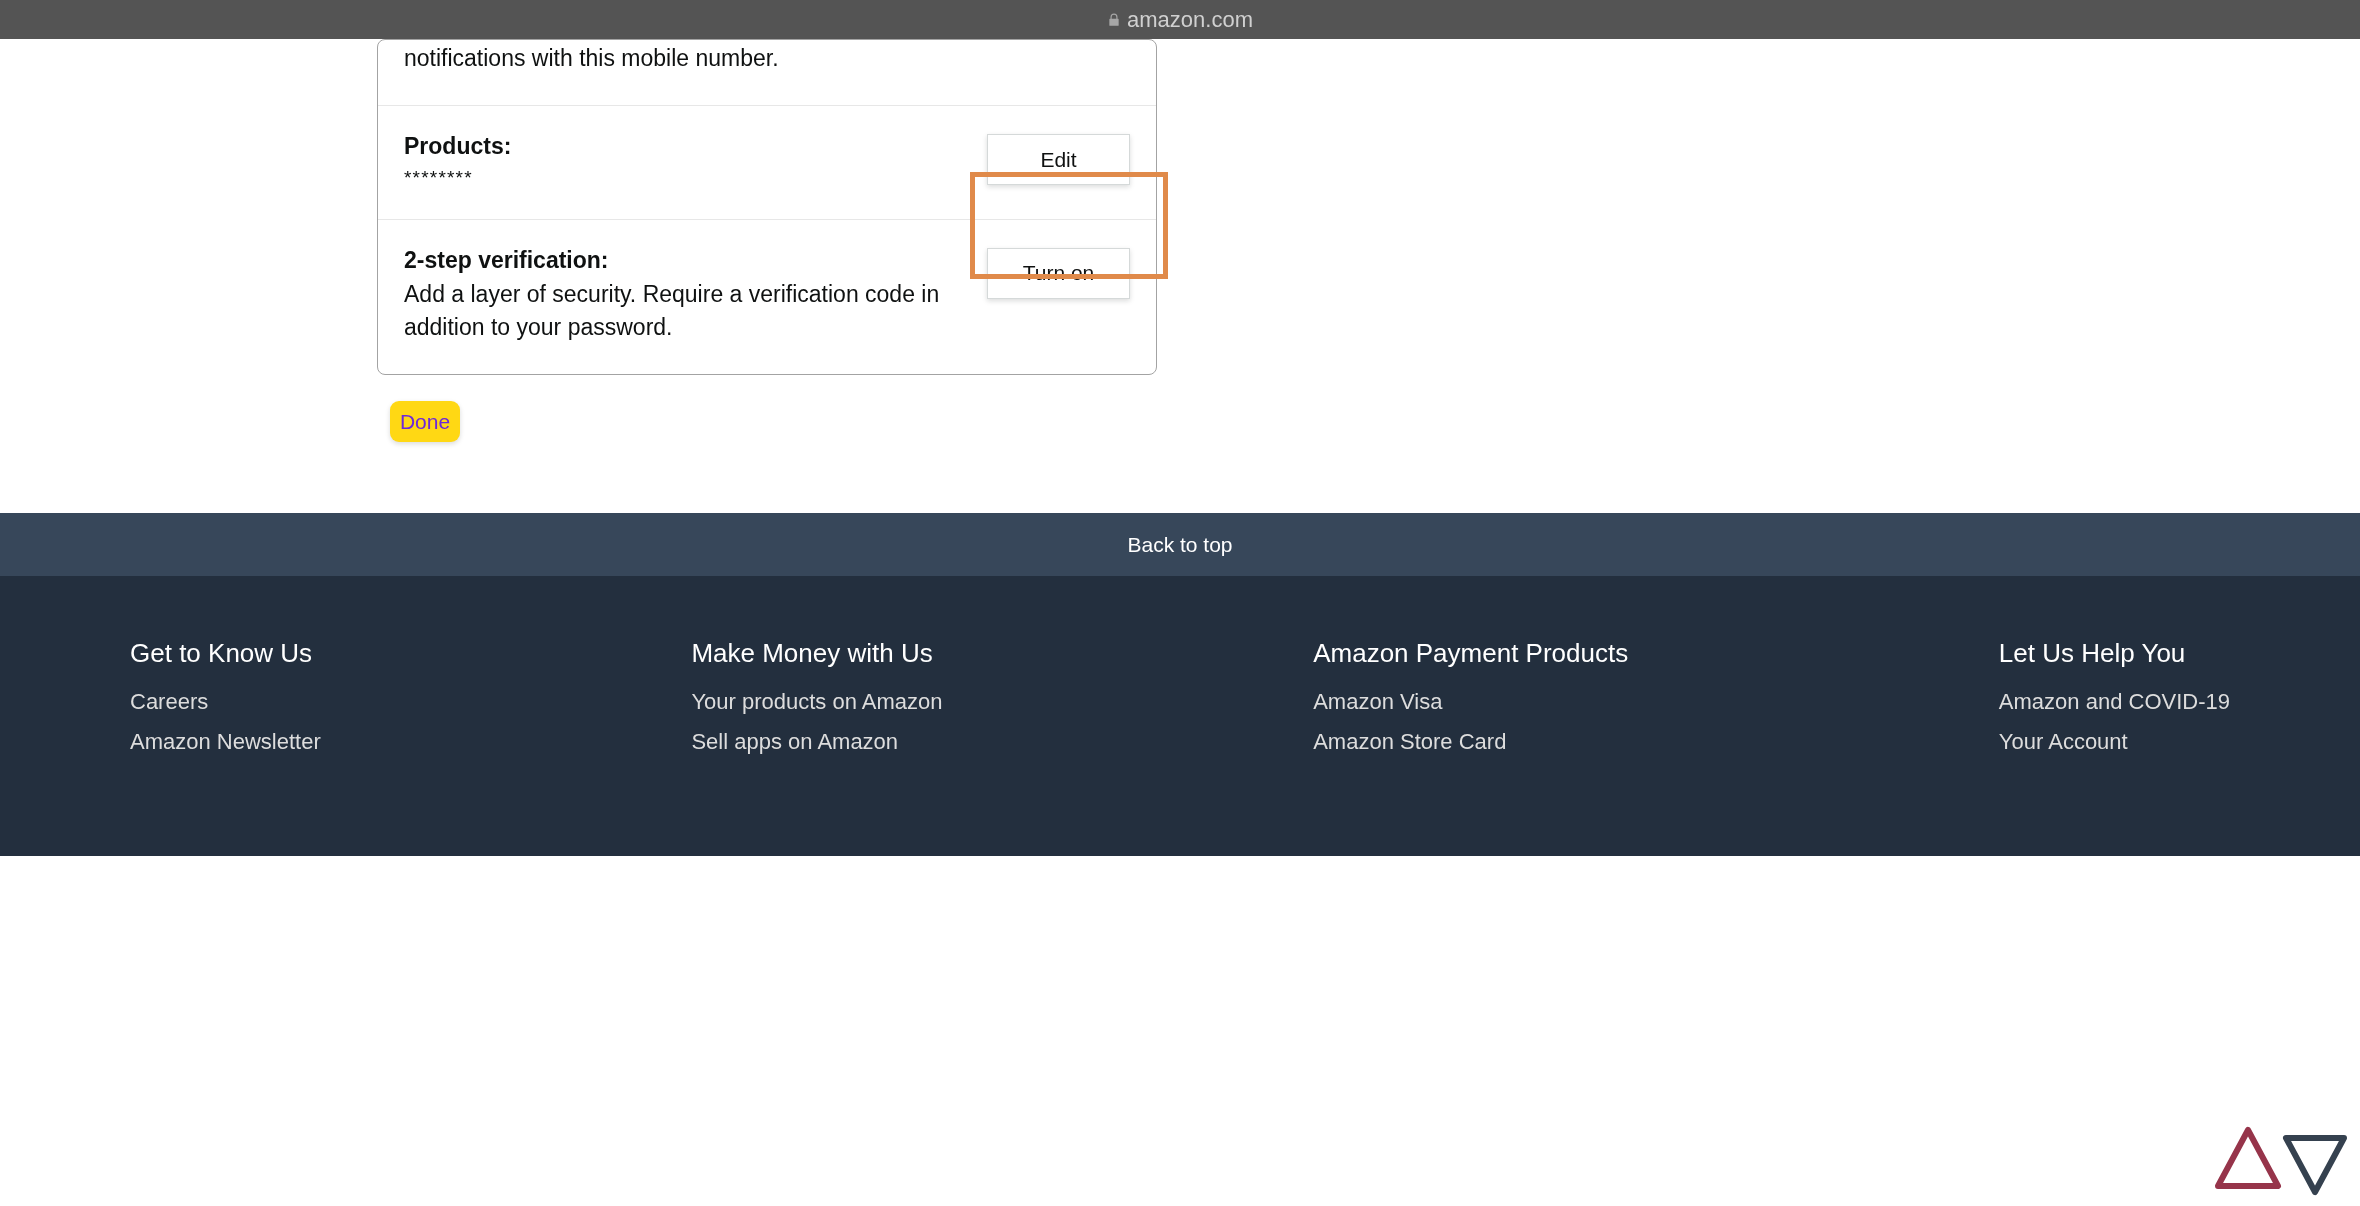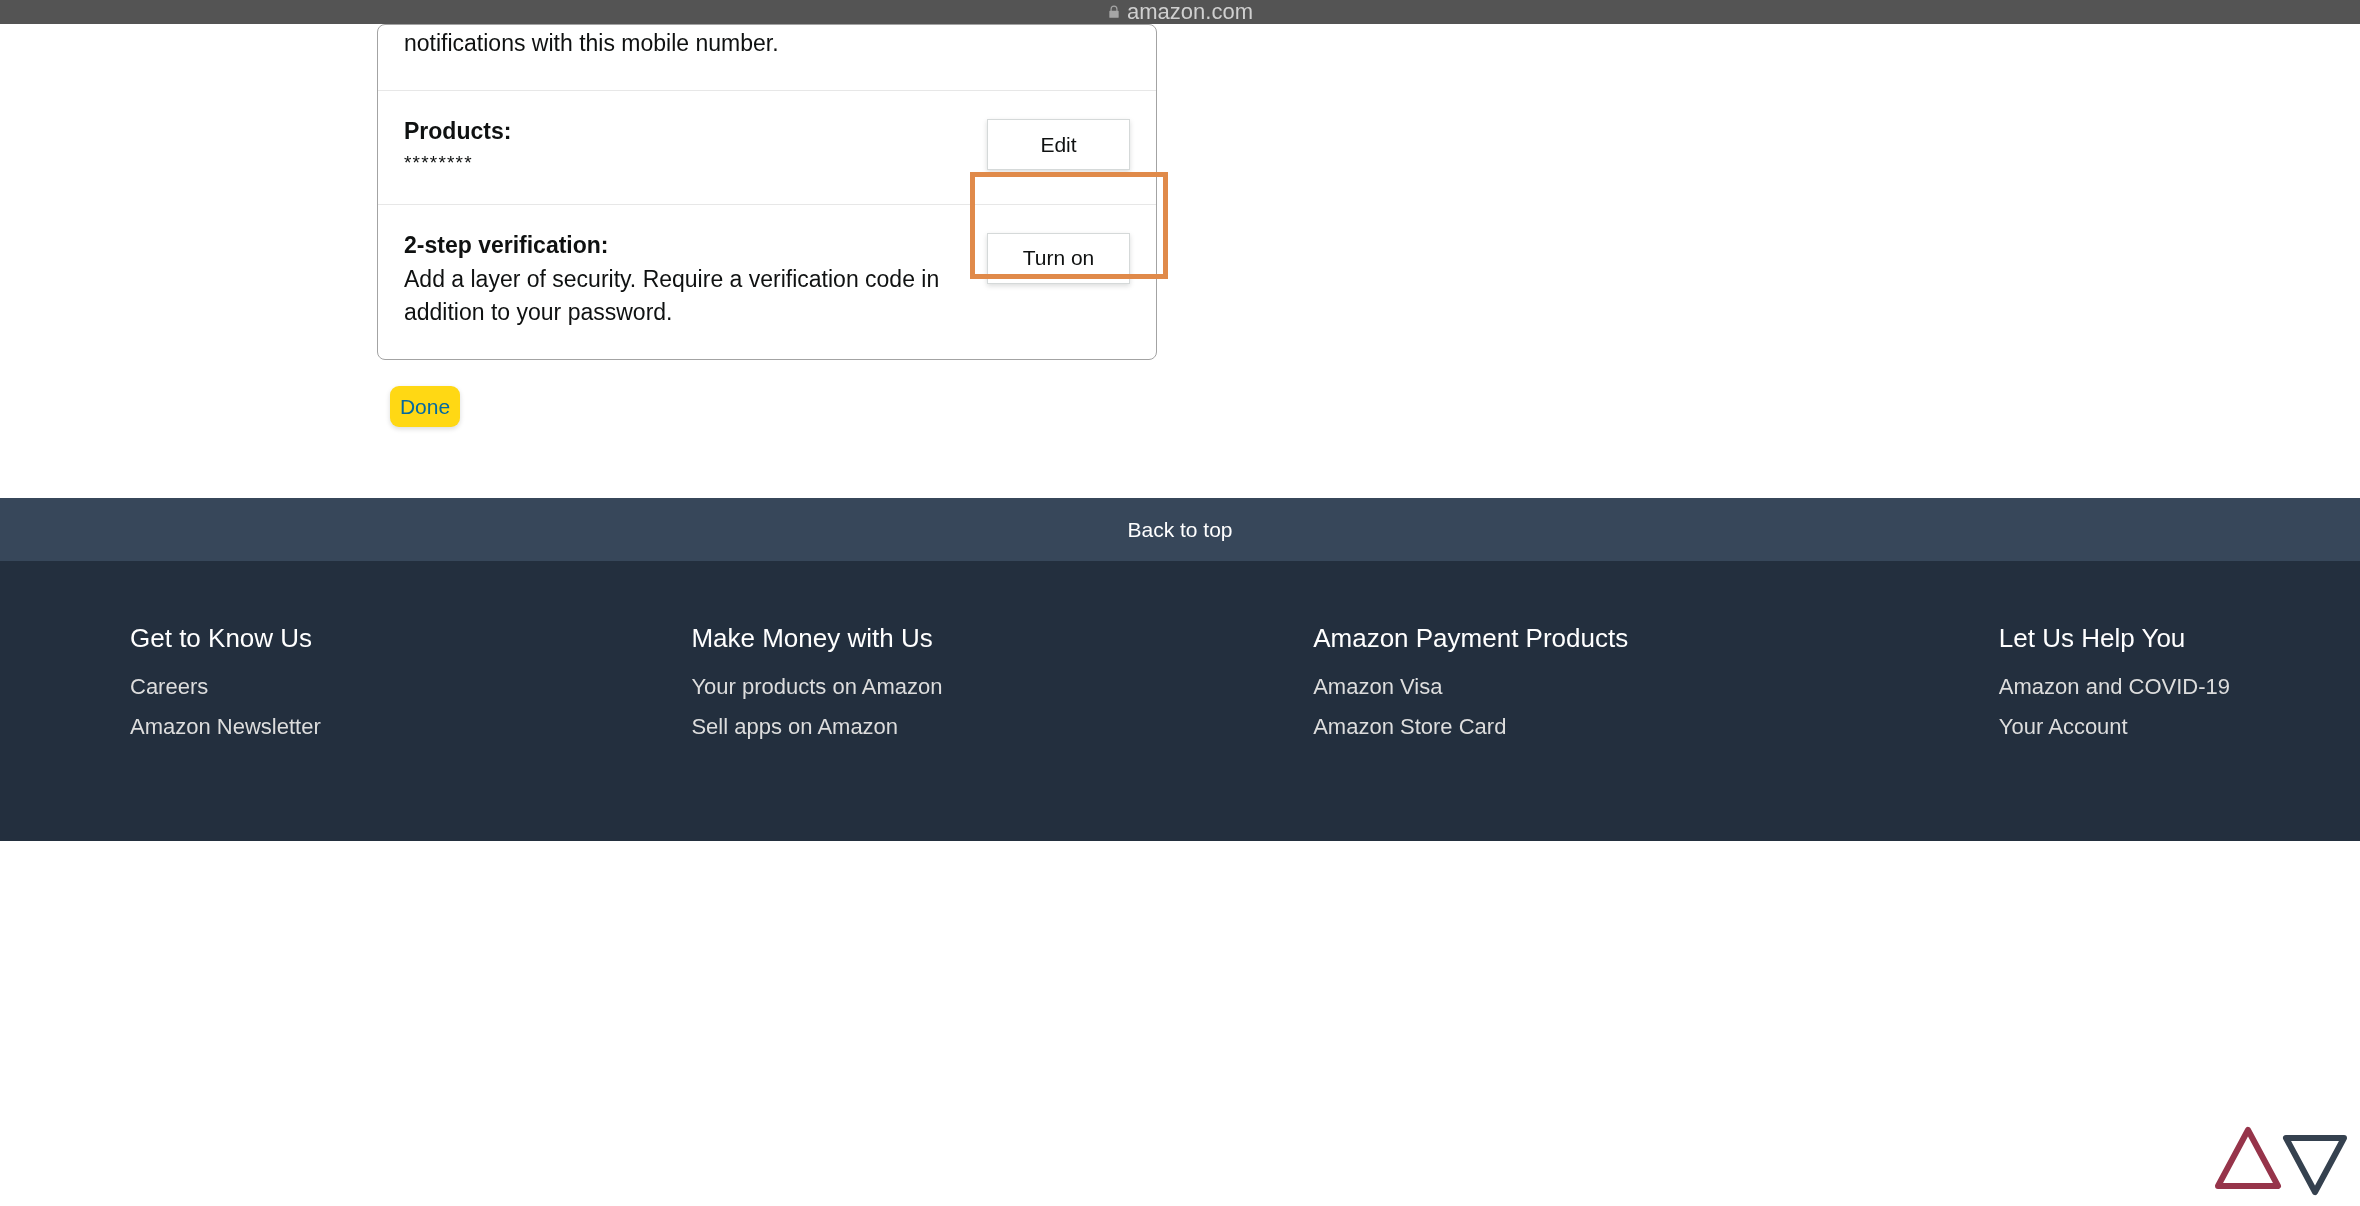--- a/index.html
+++ b/index.html
@@ -5,21 +5,21 @@
     * { margin: 0; padding: 0; box-sizing: border-box; }
     body {
       font-family: "Amazon Ember", Arial, sans-serif;
       background: #fff;
       width: 2360px;
       height: 1206px;
       overflow: hidden;
       position: relative;
     }
     .address-bar {
-      height: 24px;
+      height: 39px;
       background: #545454;
       display: flex;
       align-items: center;
       justify-content: center;
       gap: 6px;
     }
     .lock-icon {
       width: 14px;
       height: 14px;
       display: inline-block;
@@ -93,21 +93,21 @@
     }
     .done-button {
       margin-left: 390px;
       margin-top: 26px;
       width: 70px;
       height: 41px;
       background: #ffd814;
       border: none;
       border-radius: 9px;
       font-size: 21px;
-      color: #0369a1;
+      color: #6d28d9;
       cursor: pointer;
       box-shadow: 0 2px 5px rgba(15,17,17,0.15);
     }
     .back-to-top {
       width: 100%;
       height: 63px;
       background: #37475a;
       display: flex;
       align-items: center;
       justify-content: center;

